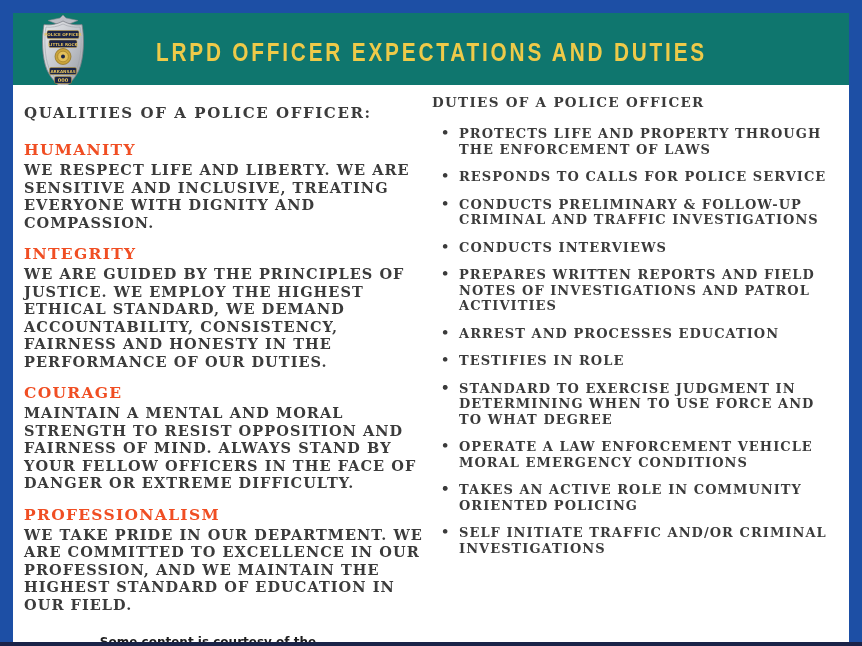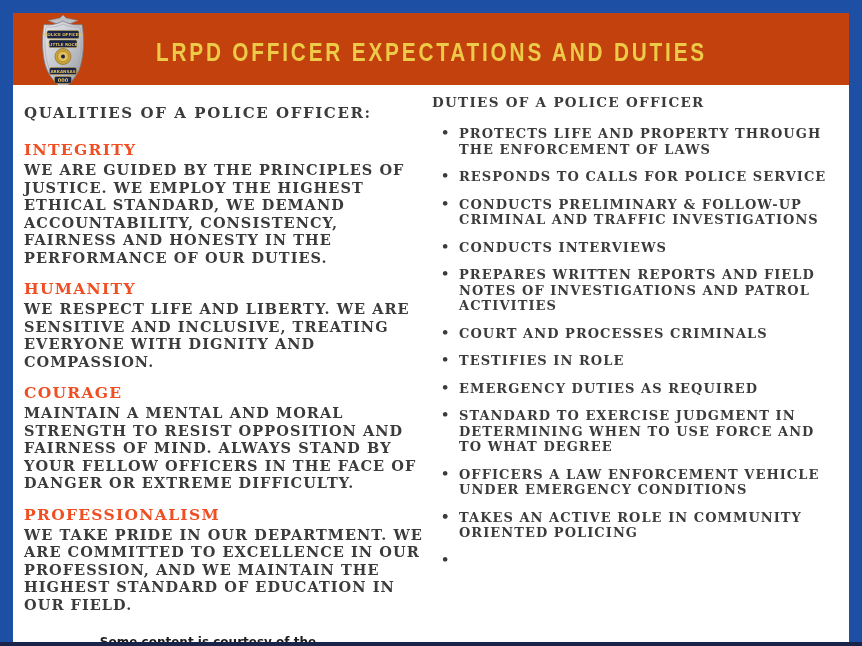--- a/index.html
+++ b/index.html
@@ -10,21 +10,21 @@
     position: relative; width: 862px; height: 646px;
     background: #ffffff; overflow: hidden;
   }
   .border-top    { position: absolute; top: 0; left: 0; width: 862px; height: 13px; background: #1d4fa5; }
   .border-left   { position: absolute; top: 0; left: 0; width: 13px; height: 646px; background: #1d4fa5; }
   .border-right  { position: absolute; top: 0; right: 0; width: 13px; height: 646px; background: #1d4fa5; }
   .bottom-strip  { position: absolute; bottom: 0; left: 0; width: 862px; height: 4px; background: #1a2348; z-index: 5; }
 
   .header {
     position: absolute; top: 13px; left: 13px; width: 836px; height: 72px;
-    background: #c2410c;
+    background: #0f766e;
   }
   .badge { position: absolute; left: 26px; top: 1px; }
   .header-title {
     position: absolute; left: 0; right: 0; top: 24px; text-align: center;
     color: #eeca49; font-family: "Liberation Sans", sans-serif;
     font-weight: 700; font-size: 26px; letter-spacing: 3.5px;
     white-space: nowrap;
   }
   .header-title .squeeze { display: inline-block; transform: scaleX(0.8); }
 
@@ -107,30 +107,30 @@
   </div>
 
   <div class="content">
 
     <div class="left-col">
       <div class="qualities-heading">QUALITIES OF A POLICE OFFICER:</div>
 
       <div>
 
           <div class="quality-section">
+            <h3>HUMANITY</h3>
+            <p>WE RESPECT LIFE AND LIBERTY. WE ARE SENSITIVE AND INCLUSIVE, TREATING EVERYONE WITH DIGNITY AND COMPASSION.</p>
+          </div>
+
+          <div class="quality-section">
             <h3>INTEGRITY</h3>
             <p>WE ARE GUIDED BY THE PRINCIPLES OF JUSTICE. WE EMPLOY THE HIGHEST ETHICAL STANDARD, WE DEMAND ACCOUNTABILITY, CONSISTENCY, FAIRNESS AND HONESTY IN THE PERFORMANCE OF OUR DUTIES.</p>
           </div>
 
           <div class="quality-section">
-            <h3>HUMANITY</h3>
-            <p>WE RESPECT LIFE AND LIBERTY. WE ARE SENSITIVE AND INCLUSIVE, TREATING EVERYONE WITH DIGNITY AND COMPASSION.</p>
-          </div>
-
-          <div class="quality-section">
             <h3>COURAGE</h3>
             <p>MAINTAIN A MENTAL AND MORAL STRENGTH TO RESIST OPPOSITION AND FAIRNESS OF MIND. ALWAYS STAND BY YOUR FELLOW OFFICERS IN THE FACE OF DANGER OR EXTREME DIFFICULTY.</p>
           </div>
 
           <div class="quality-section">
             <h3>PROFESSIONALISM</h3>
             <p>WE TAKE PRIDE IN OUR DEPARTMENT. WE ARE COMMITTED TO EXCELLENCE IN OUR PROFESSION, AND WE MAINTAIN THE HIGHEST STANDARD OF EDUCATION IN OUR FIELD.</p>
           </div>
         </div>
 
@@ -165,52 +165,52 @@
             <span>CONDUCTS INTERVIEWS</span>
           </li>
 
           <li>
             <span class="bullet">•</span>
             <span>PREPARES WRITTEN REPORTS AND FIELD NOTES OF INVESTIGATIONS AND PATROL ACTIVITIES</span>
           </li>
 
           <li>
             <span class="bullet">•</span>
-            <span>COURT AND PROCESSES CRIMINALS</span>
+            <span>ARREST AND PROCESSES EDUCATION</span>
           </li>
 
           <li>
             <span class="bullet">•</span>
             <span>TESTIFIES IN ROLE</span>
           </li>
 
           <li>
             <span class="bullet">•</span>
-            <span>EMERGENCY DUTIES AS REQUIRED</span>
           </li>
 
           <li>
             <span class="bullet">•</span>
             <span>STANDARD TO EXERCISE JUDGMENT IN DETERMINING WHEN TO USE FORCE AND TO WHAT DEGREE</span>
           </li>
 
           <li>
             <span class="bullet">•</span>
-            <span>OFFICERS A LAW ENFORCEMENT VEHICLE UNDER EMERGENCY CONDITIONS</span>
+            <span>OPERATE A LAW ENFORCEMENT VEHICLE MORAL EMERGENCY CONDITIONS</span>
           </li>
 
           <li>
             <span class="bullet">•</span>
           </li>
 
           <li>
             <span class="bullet">•</span>
             <span>TAKES AN ACTIVE ROLE IN COMMUNITY ORIENTED POLICING</span>
           </li>
 
           <li>
             <span class="bullet">•</span>
+            <span>SELF INITIATE TRAFFIC AND/OR CRIMINAL INVESTIGATIONS</span>
           </li>
         </ul>
     </div>
 
   </div>
 </div>
 
 </body></html>

